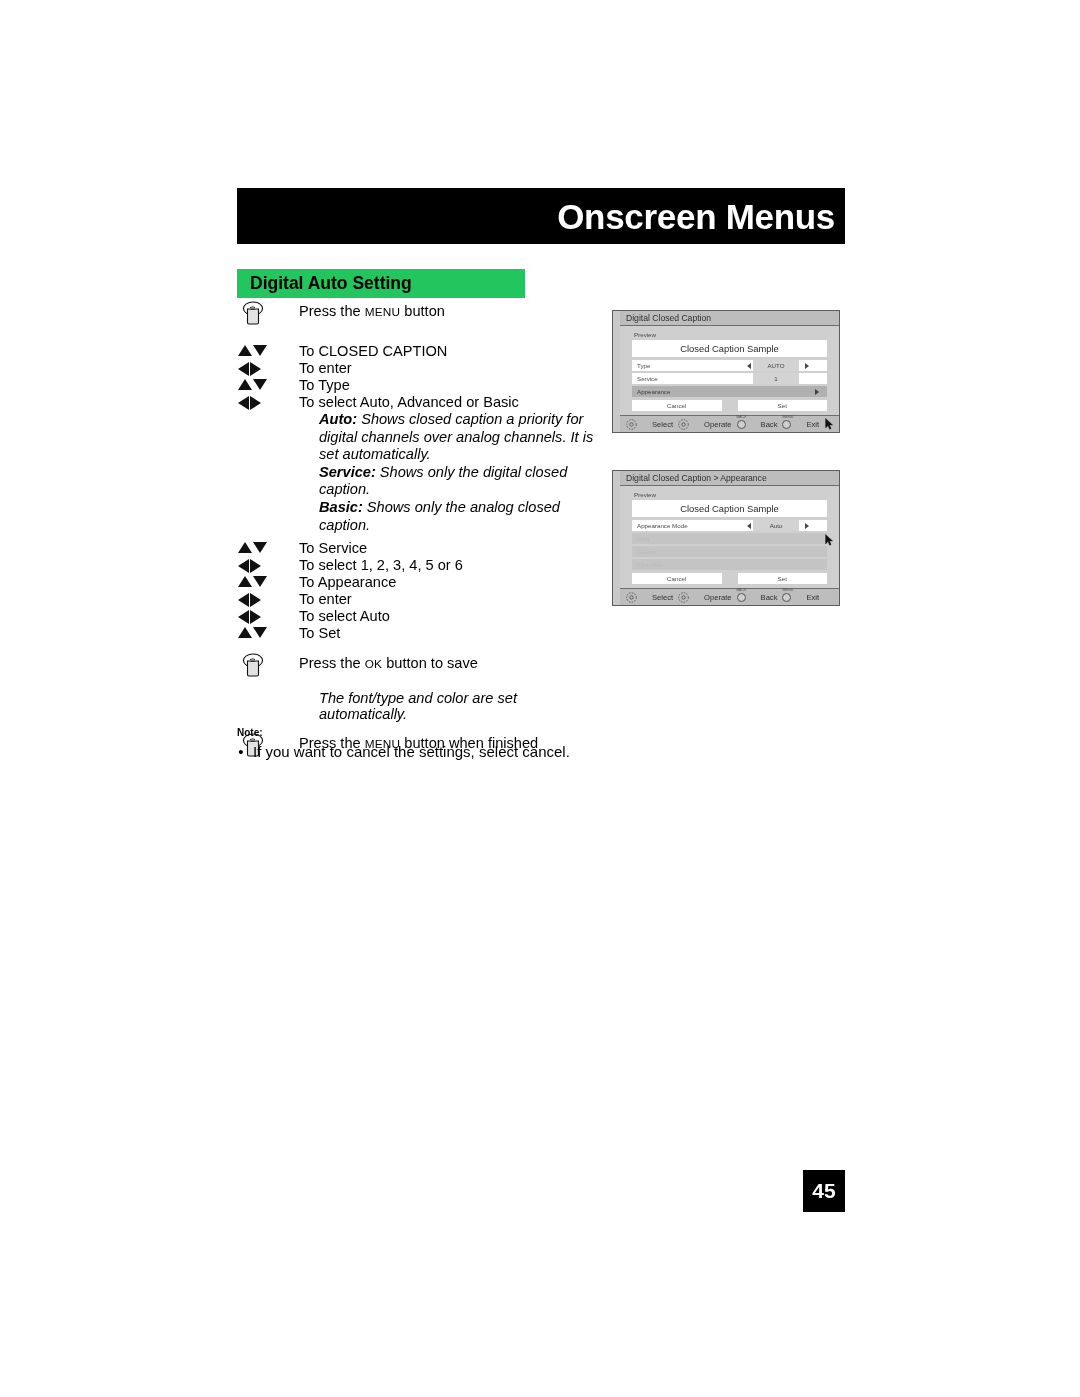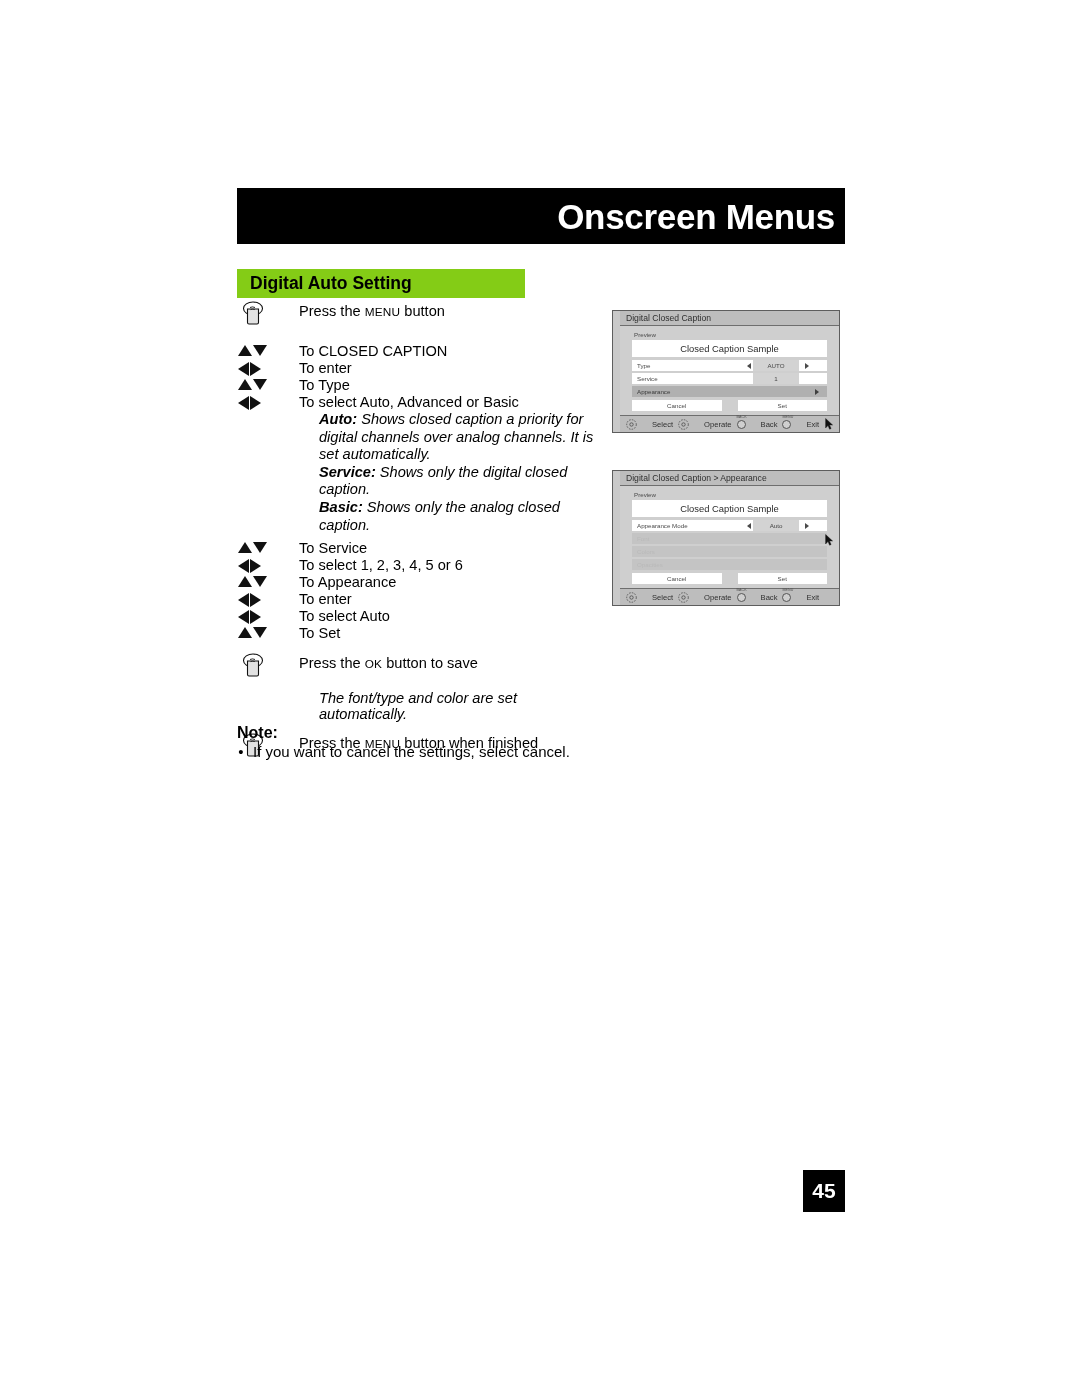--- a/index.html
+++ b/index.html
@@ -38,21 +38,21 @@
     line-height: 1;
   }
 
   
   .section-bar {
     position: absolute;
     left: 237px;
     top: 269px;
     width: 288px;
     height: 29px;
-    background: #84cc16;
+    background: #22c55e;
     display: flex;
     align-items: center;
     box-sizing: border-box;
     padding-left: 13px;
   }
   .section-bar .section-text {
     font-size: 17.5px;
     font-weight: bold;
     line-height: 1;
   }
@@ -129,21 +129,21 @@
     padding-top: 2px;
   }
 
   
   .note-block {
     position: absolute;
     left: 237px;
     top: 723px;
     width: 460px;
   }
-  .note-heading { font-size: 16px; font-weight: bold; line-height: 19px; }
+  .note-heading { font-size: 10px; font-weight: bold; line-height: 19px; }
   .note-item { font-size: 15px; line-height: 20px; display: flex; gap: 8px; }
   .note-bullet { width: 8px; flex: 0 0 8px; text-align: center; }
 
   
   .osd {
     position: absolute;
     width: 228px;
     background: #c9c9c9;
     border: 1px solid #5d5d5d;
     box-sizing: border-box;

